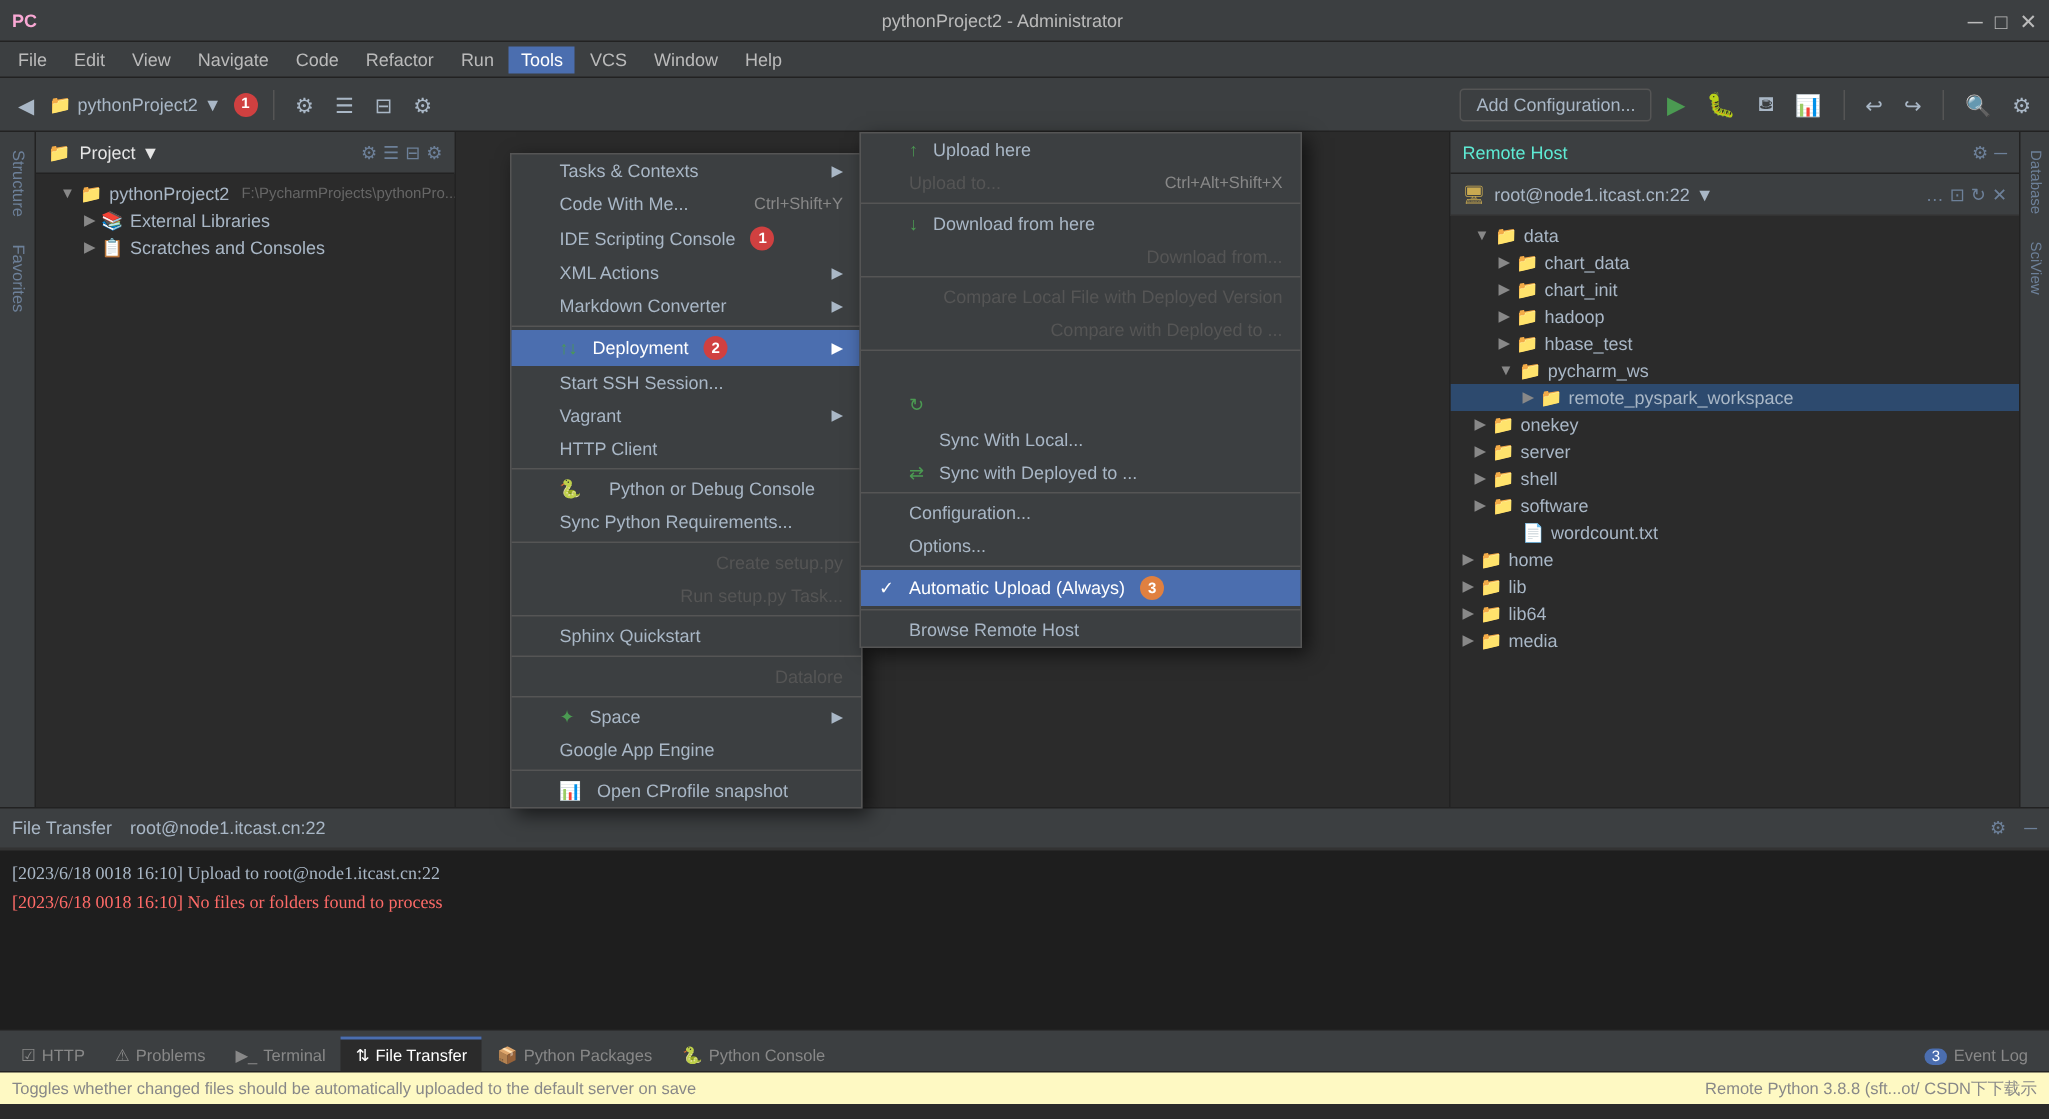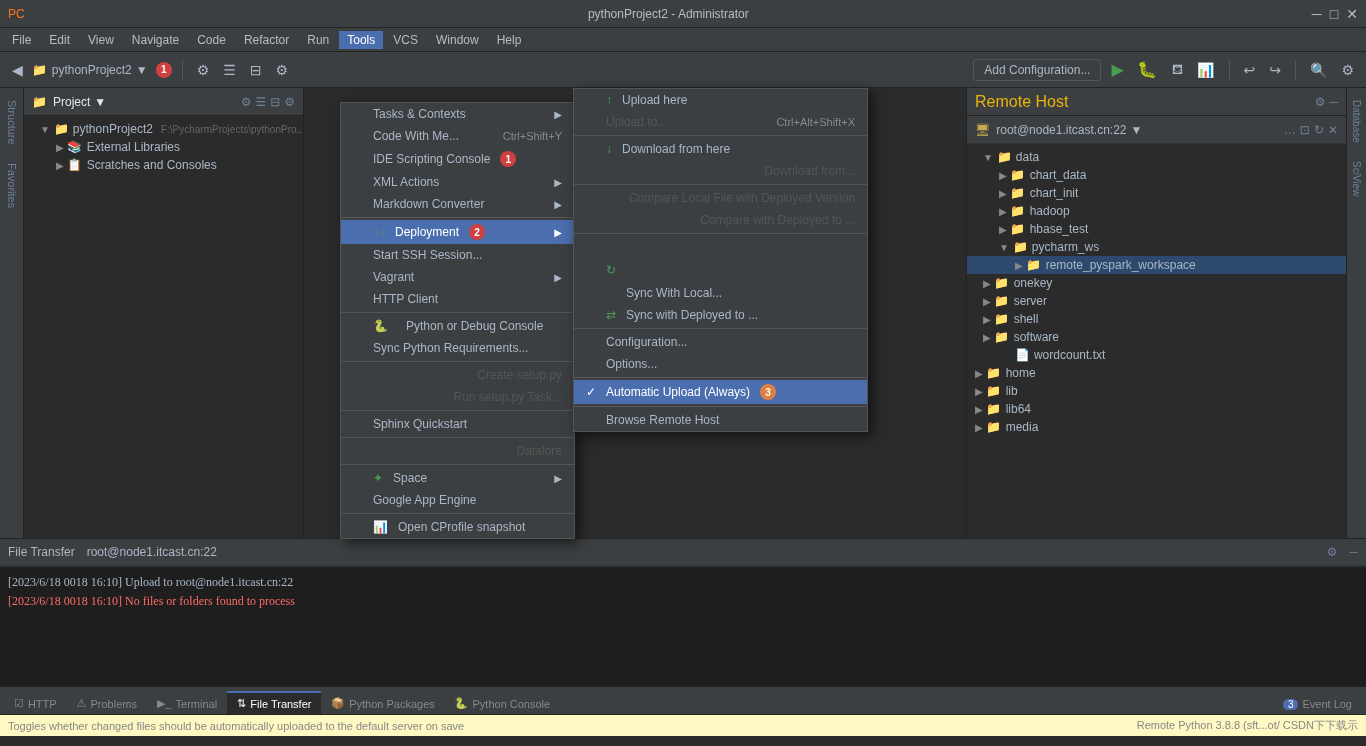--- a/index.html
+++ b/index.html
@@ -137,21 +137,21 @@
     }
     #remote-header {
       height: 28px;
       background: #3c3f41;
       display: flex;
       align-items: center;
       padding: 0 8px;
       gap: 6px;
       border-bottom: 1px solid #222;
     }
-    #remote-header .remote-title { font-size: 16px; color: #eab308; }
+    #remote-header .remote-title { font-size: 12px; color: #5eead4; }
     #remote-header .header-icons { margin-left: auto; display: flex; gap: 4px; color: #6d8099; }
     #remote-connection-bar {
       height: 28px;
       background: #3c3f41;
       display: flex;
       align-items: center;
       padding: 0 8px;
       gap: 6px;
       border-bottom: 1px solid #333;
     }
@@ -285,21 +285,21 @@
       font-size: 10px;
       font-weight: bold;
       margin-left: 4px;
     }
   </style>
 </head>
 <body>
 
 <div id="title-bar">
   <div class="left">
-    <span style="color:#f97316;font-weight:normal;text-align:center;">PC</span>
+    <span style="color:#f9a8d4;font-weight:bold;text-align:center;">PC</span>
   </div>
   <span class="title">pythonProject2 - Administrator</span>
   <div class="win-controls">
     <span>─</span>
     <span>□</span>
     <span>✕</span>
   </div>
 </div>
 
 <div id="menu-bar">

